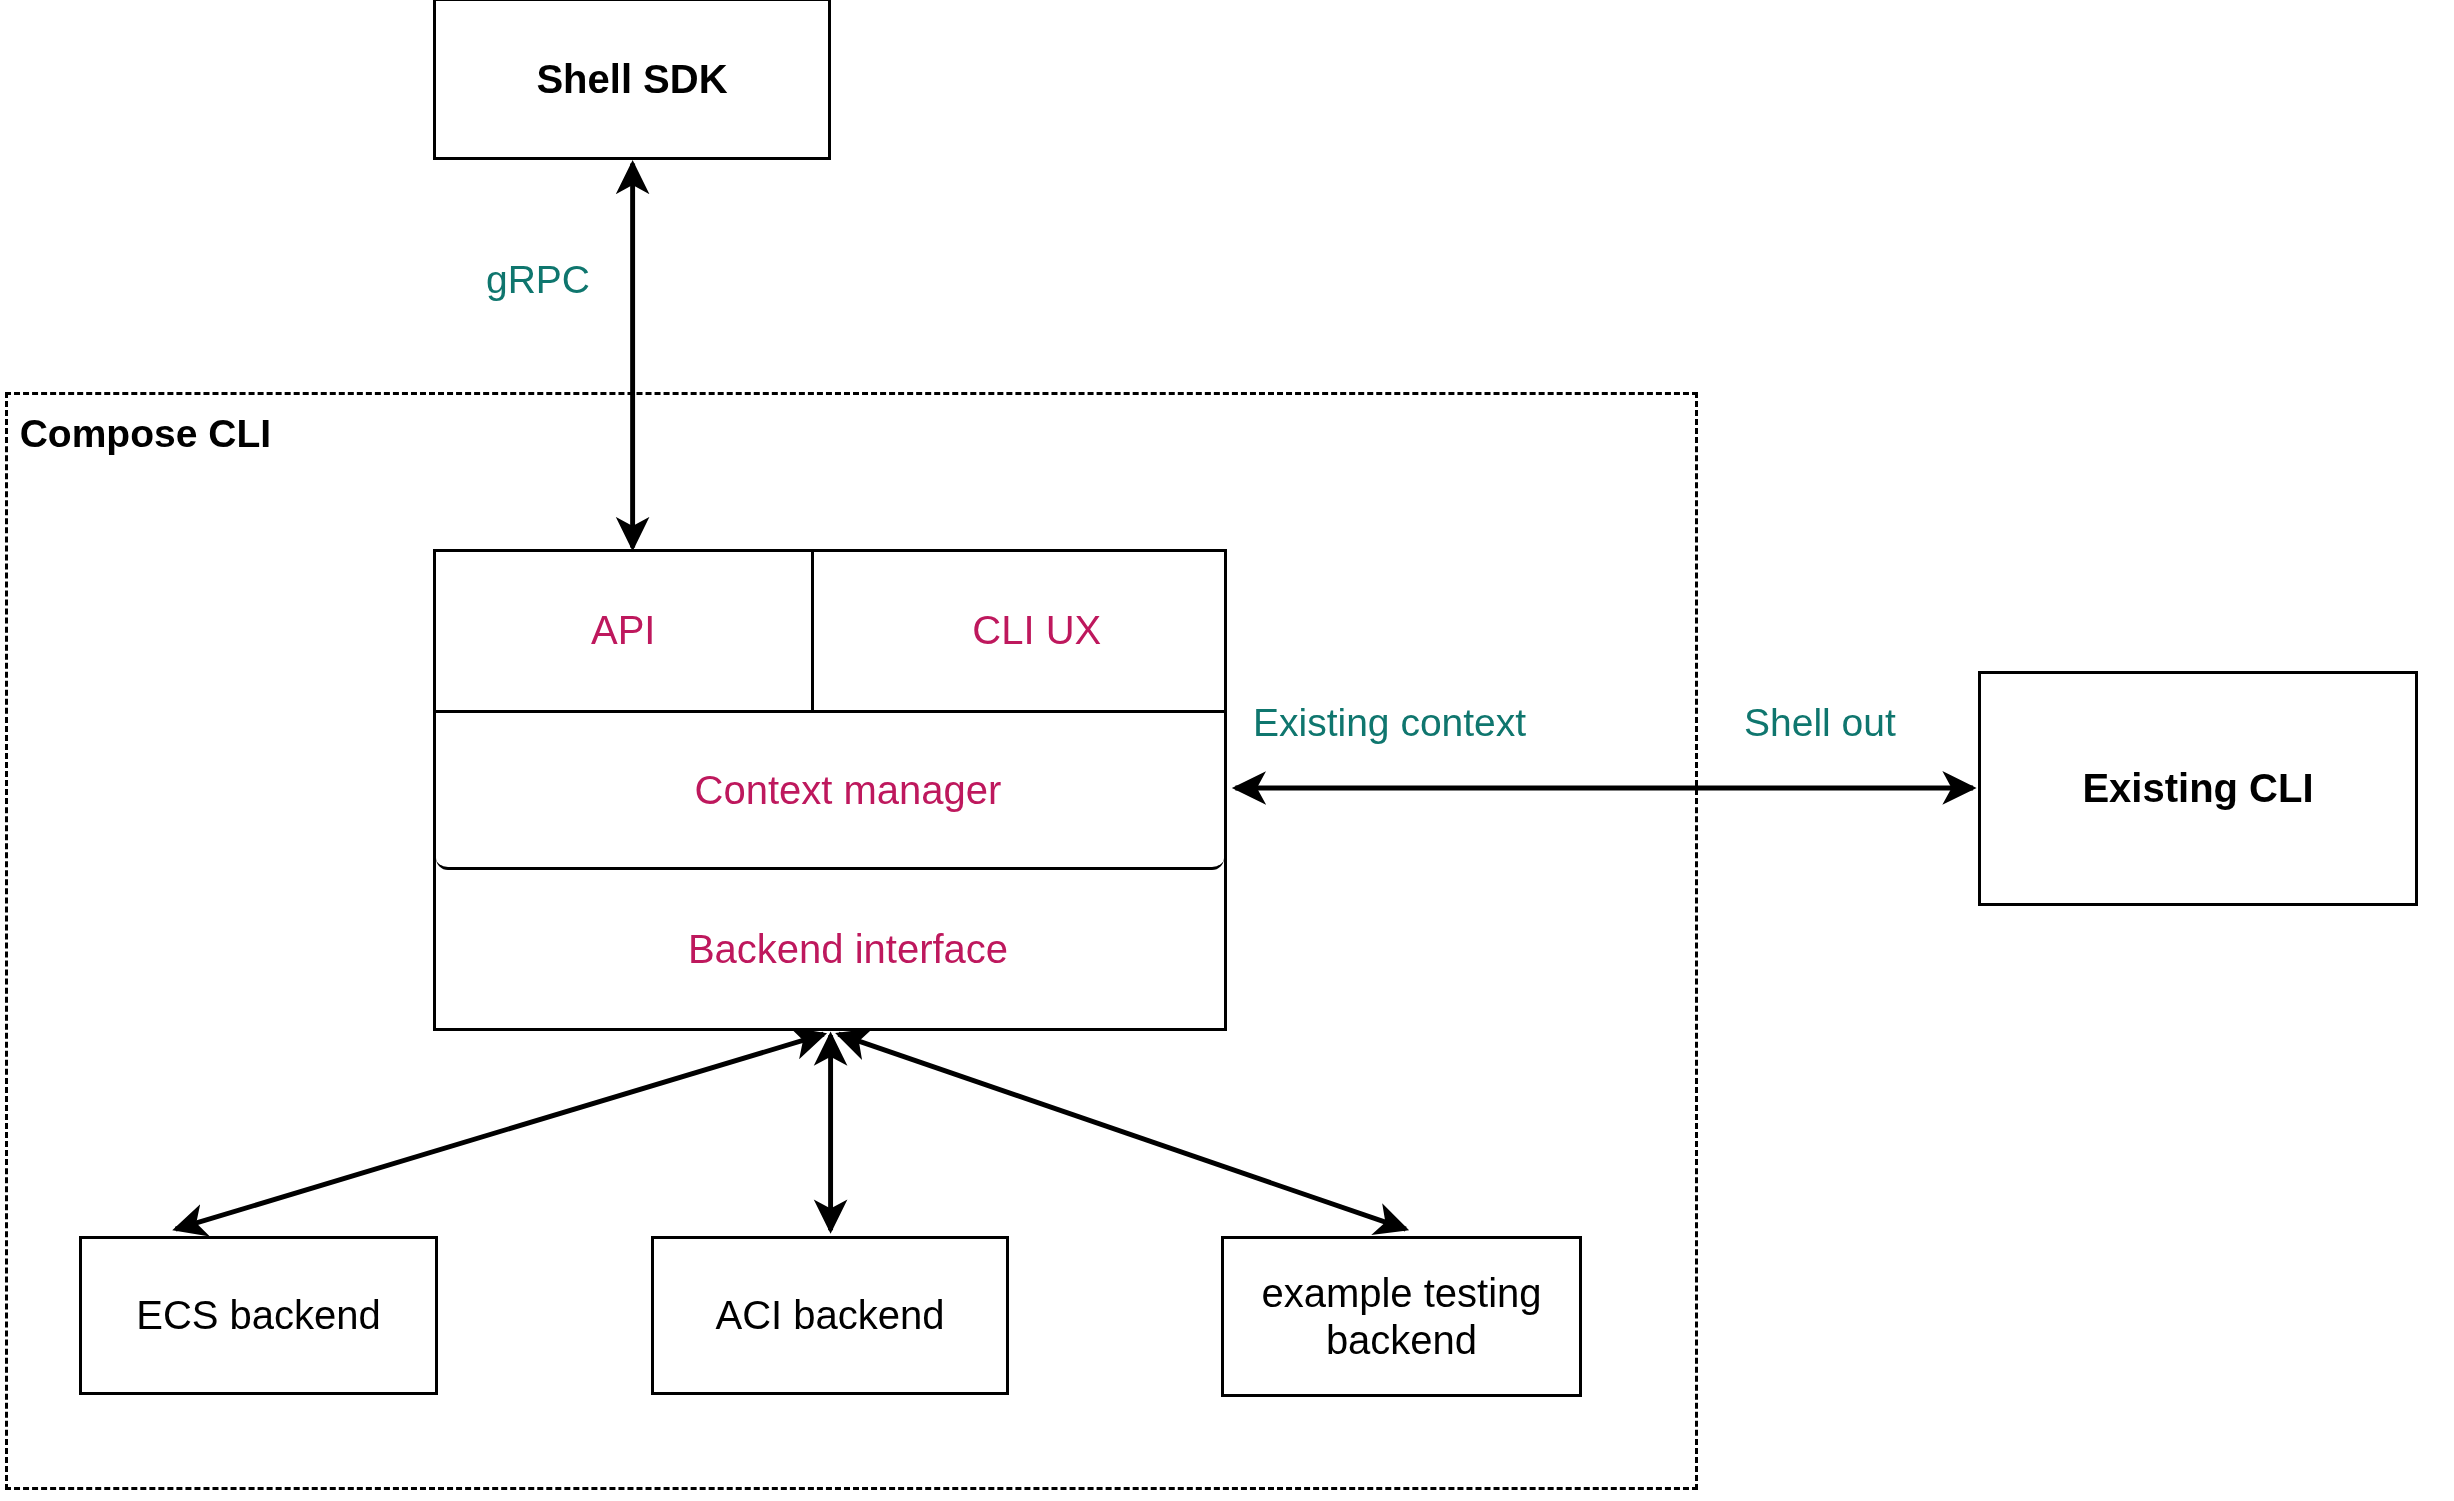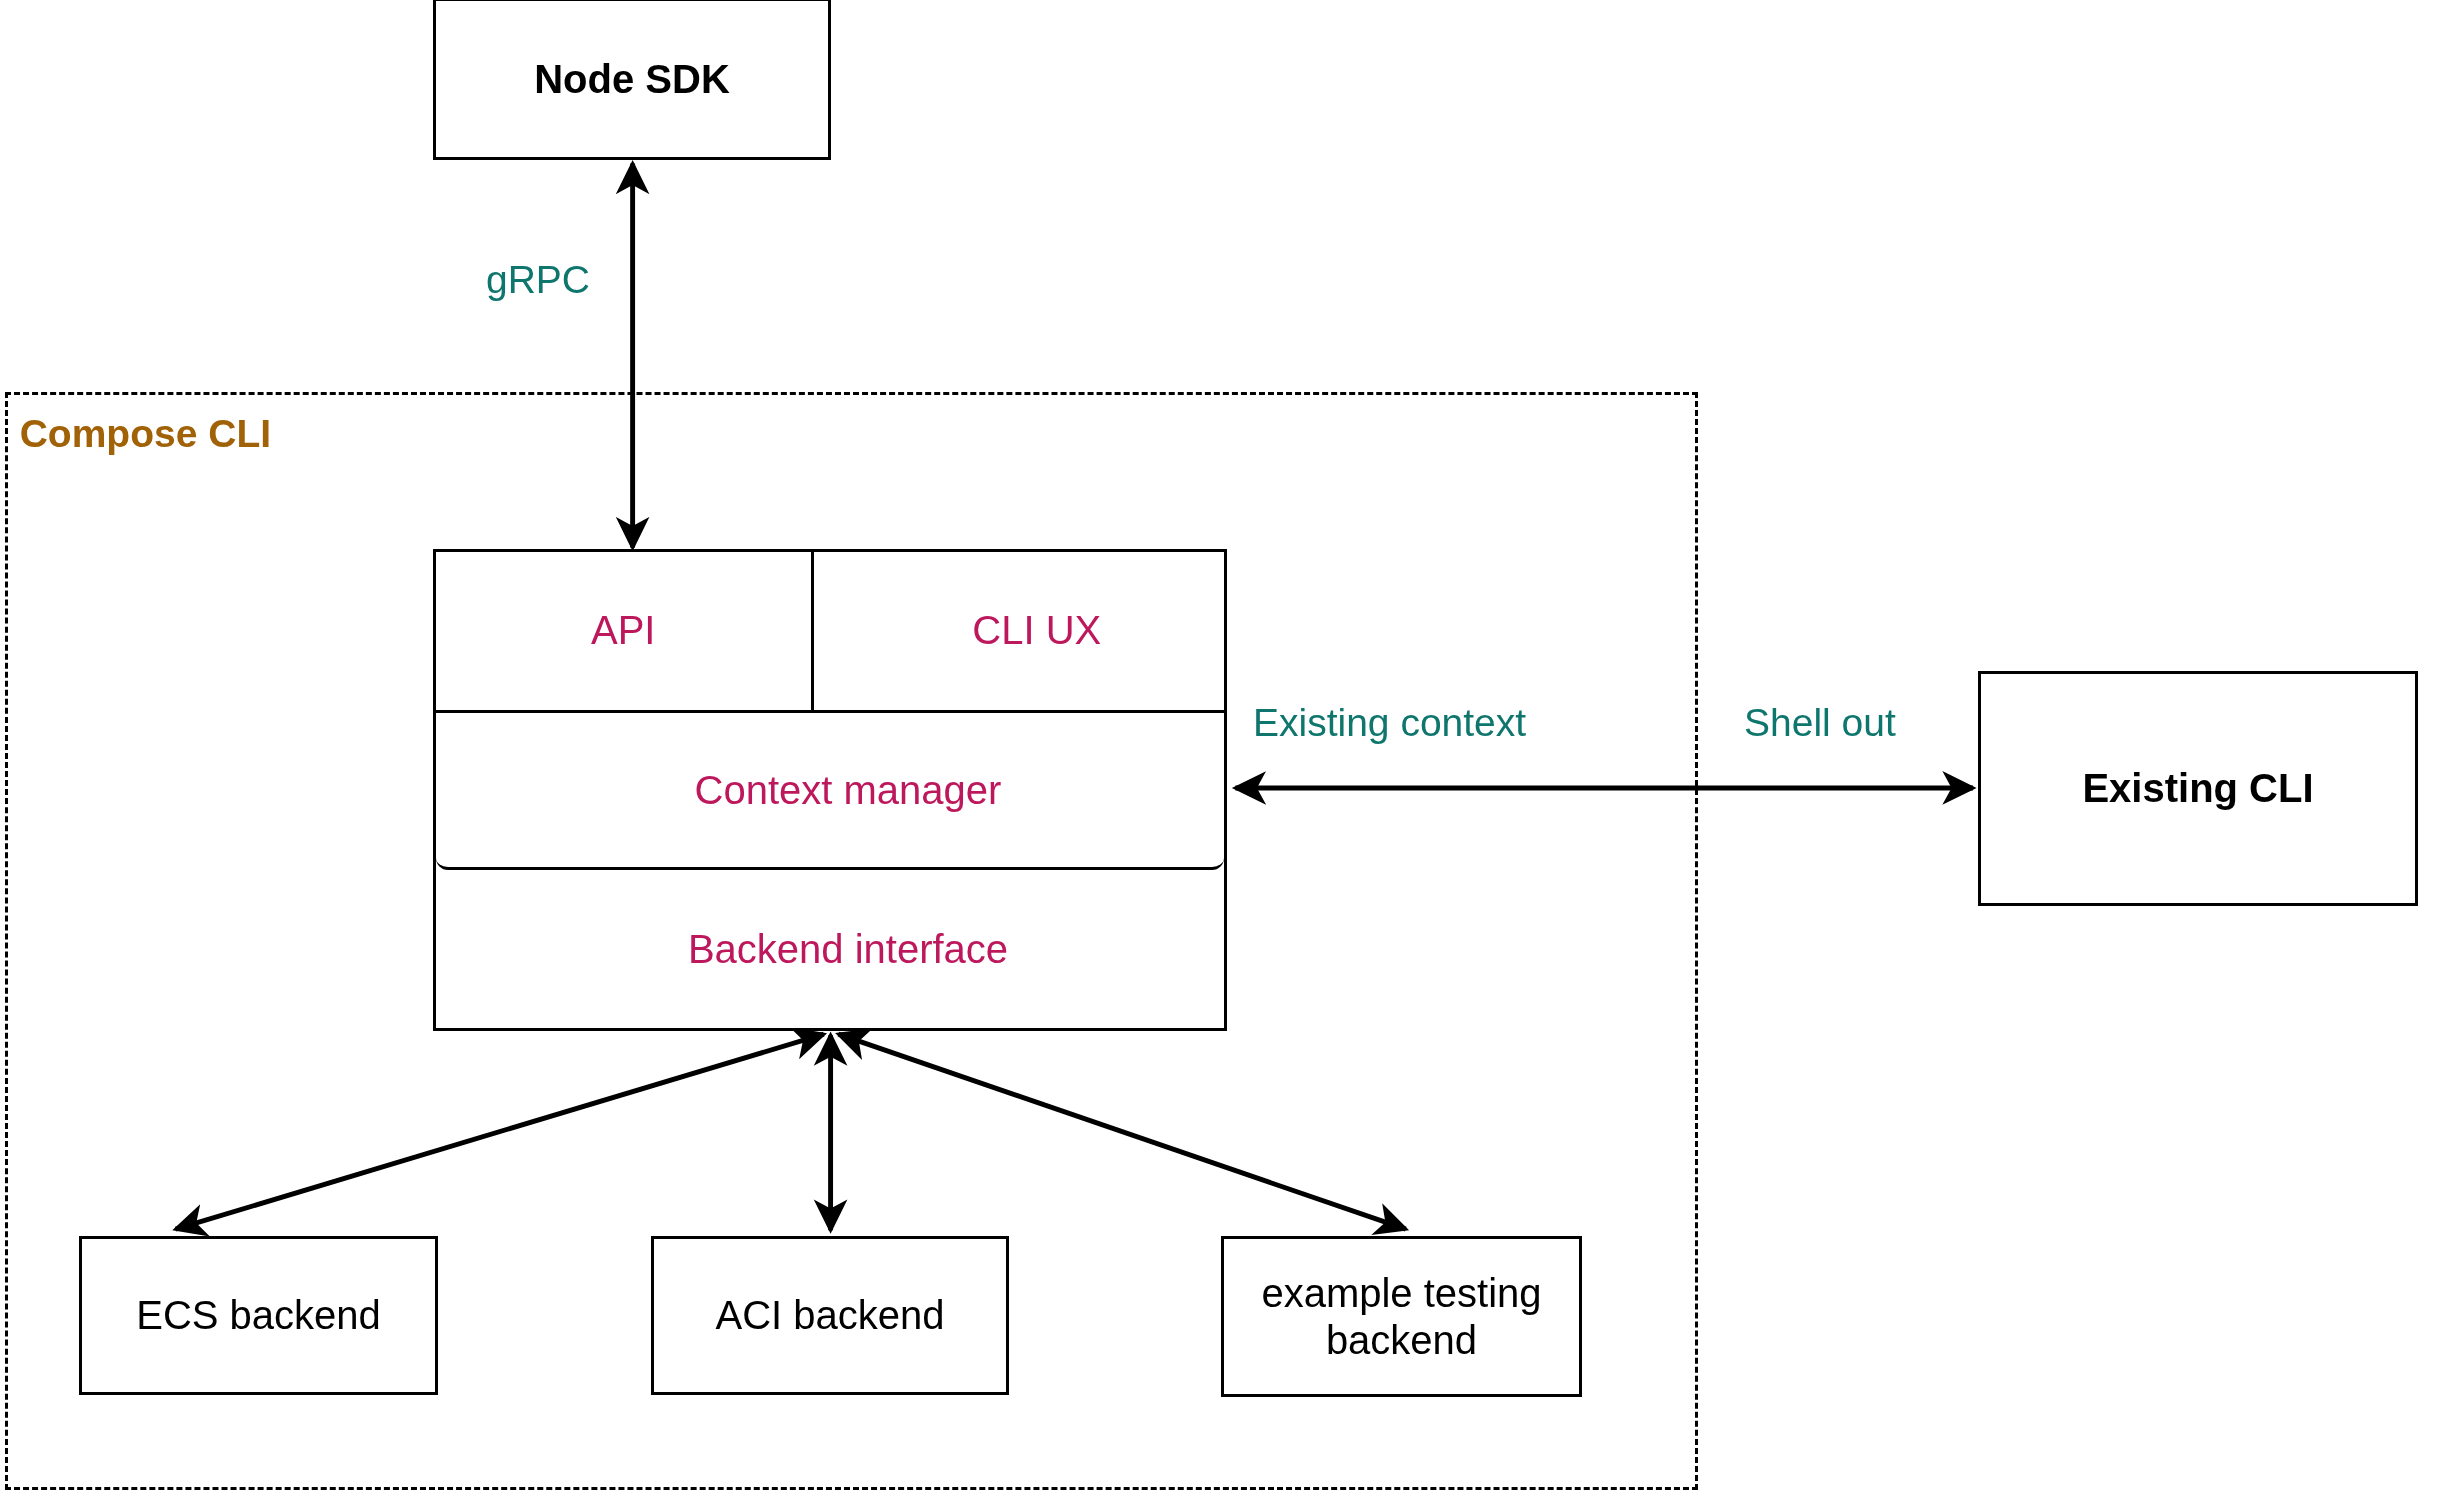--- a/index.html
+++ b/index.html
@@ -50,21 +50,21 @@
   
   .group {
     position: absolute;
     box-sizing: border-box;
     background: transparent;
     border: 3px dashed #000000;
   }
   .group-title {
     position: absolute;
     font-weight: bold;
-    color: #a16207;
+    color: #000000;
     white-space: nowrap;
   }
 
   
   .stack {
     position: absolute;
     box-sizing: border-box;
     border: 3px solid #000000;
     background: #ffffff;
     display: flex;
@@ -131,21 +131,21 @@
     <line x1="843" y1="1051" x2="843" y2="1249" stroke="#000000" stroke-width="5" marker-start="url(#arrowStart)" marker-end="url(#arrowEnd)"></line>
 
      example testing backend --&gt;
     <line x1="851" y1="1050" x2="1427" y2="1248" stroke="#000000" stroke-width="5" marker-start="url(#arrowStart)" marker-end="url(#arrowEnd)"></line>
   </svg>
 
   <div class="group" style="left:4.9px; top:392px; width:1693px; height:1098px;"></div>
   <div class="group-title fs-group" style="left:19.7px; top:412px;">Compose CLI</div>
 
   <div class="node fs-node" style="left:433px; top:-2px; width:398px; height:162px;">
-    <span class="label bold">Node SDK</span>
+    <span class="label bold">Shell SDK</span>
   </div>
 
   <div class="stack" style="left:433px; top:549px; width:794px; height:482px;">
 
     <div class="stack-row" style="height:161px;">
       <div class="stack-cell fs-stack">
         <span class="label">API</span>
       </div>
       <div class="stack-cell fs-stack">
         <span class="label">CLI UX</span>

